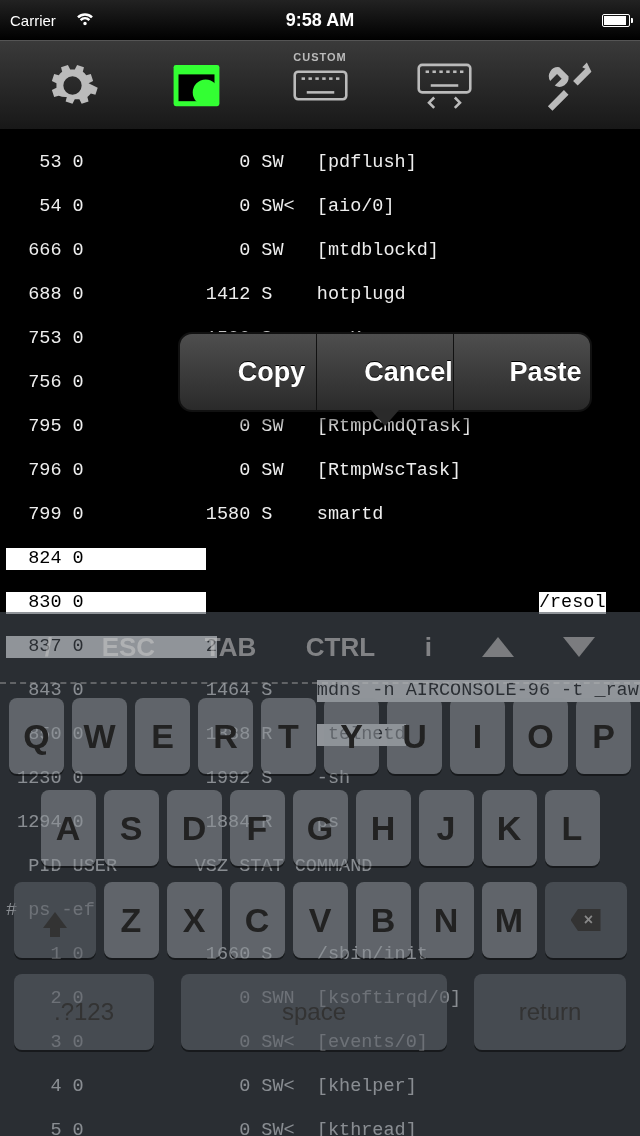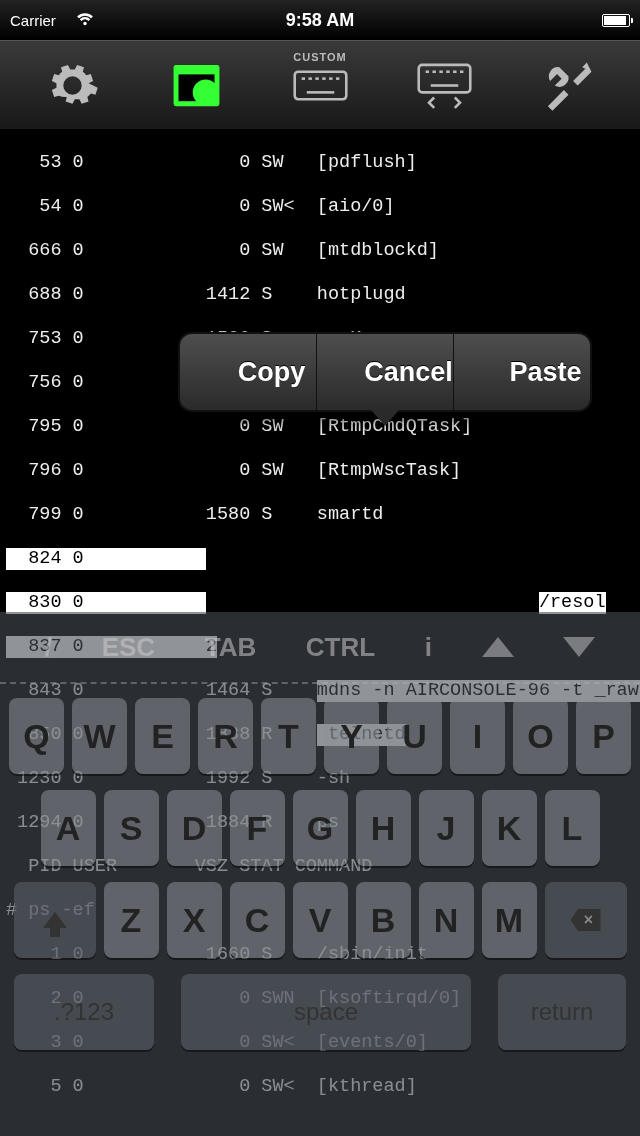--- a/index.html
+++ b/index.html
@@ -121,21 +121,21 @@
   background:rgba(140,145,152,.55);
   border-radius:8px;
   display:flex; align-items:center; justify-content:center;
   color:#222;
   font-size:34px; font-weight:700;
   box-shadow:0 2px 0 rgba(0,0,0,.45);
 }
 .key.special { background:rgba(90,95,102,.60); }
 .key.wide { width:82px; }
 .key.space { flex:1; margin:0 21px; font-size:24px; color:#333; font-weight:500;}
-.key.ret { width:128px; font-size:24px; color:#333; font-weight:500;}
+.key.ret { width:152px; font-size:24px; color:#333; font-weight:500;}
 .key.num { width:140px; font-size:24px; color:#333; font-weight:500;}
 .kb-bottom { display:flex; padding:0 8px 10px; gap:6px; }
 .shift-icon { width:0; height:0; border-left:12px solid transparent; border-right:12px solid transparent; border-bottom:16px solid #333; position:relative;}
 .shift-icon::after { content:""; position:absolute; left:-5px; top:15px; width:10px; height:10px; background:#333;}
 .bksp-icon { width:30px; height:22px; background:#333; clip-path:polygon(25% 0,100% 0,100% 100%,25% 100%,0 50%); position:relative; display:flex; align-items:center; justify-content:center;}
 .bksp-icon span { color:#888; font-size:16px; margin-left:6px; font-weight:700;}
 
 .custom-label {
   position:absolute;
   top:-4px; left:-4px; right:-4px;
@@ -225,20 +225,21 @@
 <div class="line"><span class="sel">  837 0           2</span></div>
 <div class="line">  843 0           1464 S    <span class="sel">mdns -n AIRCONSOLE-96 -t _raw-serial._</span></div>
 <div class="line">  850 0           1888 R    <span class="sel"> telnetd</span></div>
 <div class="line"> 1230 0           1992 S    -sh</div>
 <div class="line"> 1294 0           1884 R    ps</div>
 <div class="line">  PID USER       VSZ STAT COMMAND</div>
 <div class="line"># ps -ef</div>
 <div class="line">    1 0           1660 S    /sbin/init</div>
 <div class="line">    2 0              0 SWN  [ksoftirqd/0]</div>
 <div class="line">    3 0              0 SW&lt;  [events/0]</div>
+<div class="line">    4 0              0 SW&lt;  [khelper]</div>
 <div class="line">    5 0              0 SW&lt;  [kthread]</div>
 
 
 
 
 
 
 
 
 

